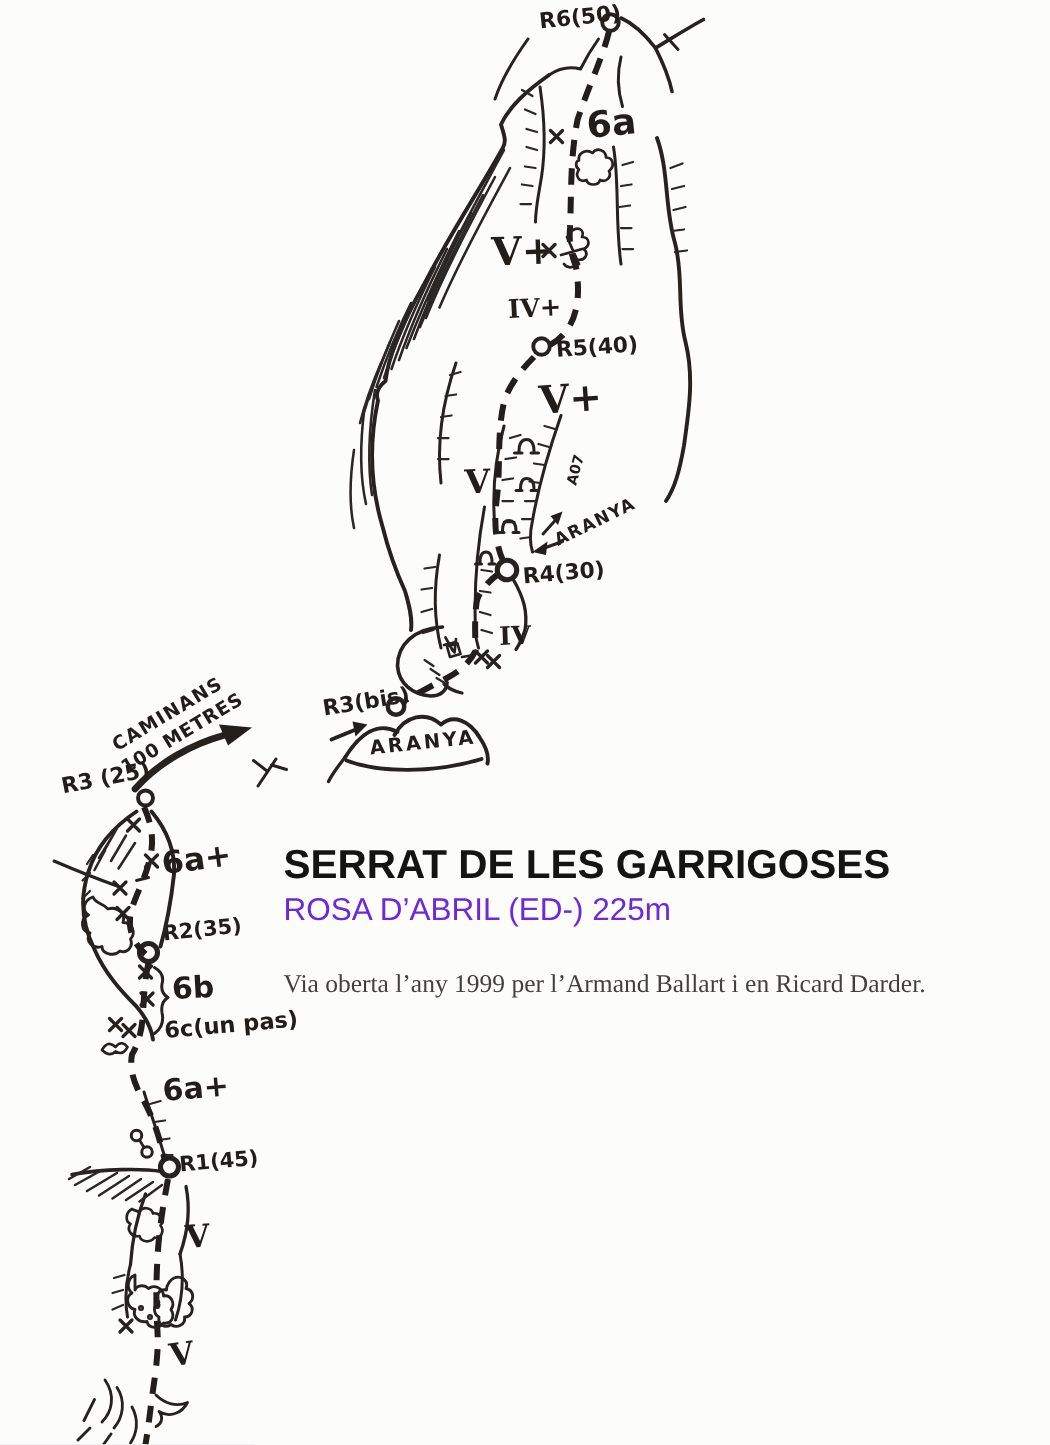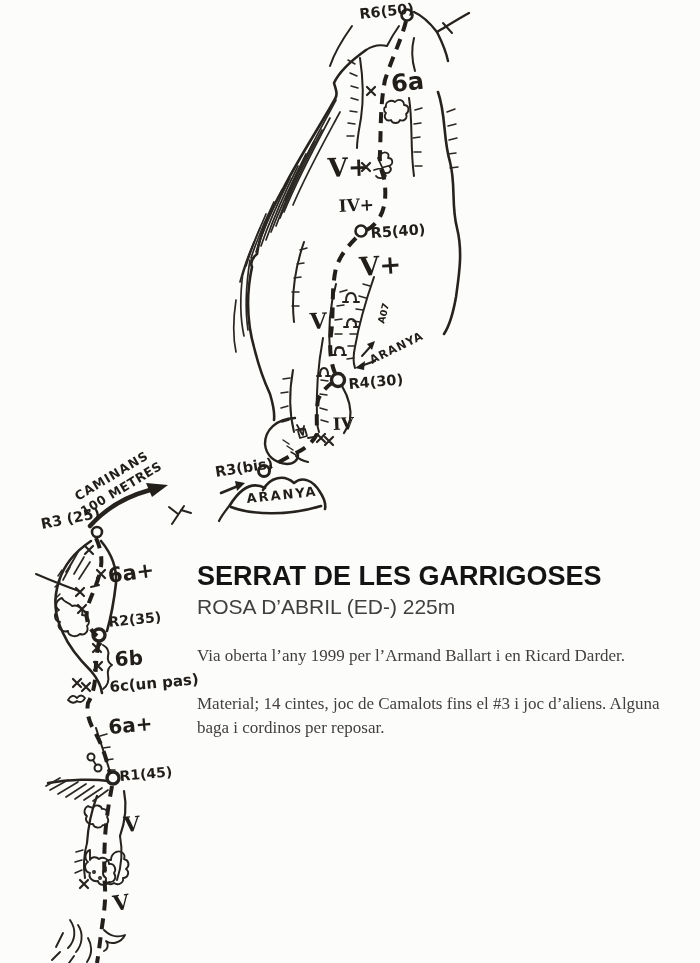--- a/index.html
+++ b/index.html
@@ -9,28 +9,28 @@
     font-family:"Liberation Sans",sans-serif;color:#2b2825;
   }
   .topo-svg{position:absolute;left:0;top:0;width:700px;height:963px;}
   .ink{stroke:#26221d;fill:none;stroke-linecap:round;stroke-linejoin:round;}
   .route{stroke:#221e19;stroke-width:4;stroke-dasharray:11 8;fill:none;stroke-linecap:butt;}
   .hatch{stroke:#2b2723;stroke-width:1.7;fill:none;stroke-linecap:round;}
   .tick{stroke:#2b2723;stroke-width:1.5;fill:none;stroke-linecap:round;}
   .hand{font-family:"DejaVu Sans",sans-serif;font-weight:700;fill:#211d18;}
   .roman{font-family:"DejaVu Serif",serif;font-weight:700;fill:#211d18;}
   .arrowhead{fill:#221e19;stroke:none;}
-  .info{position:absolute;left:197px;top:561px;width:492px;}
+  .info{position:absolute;left:189px;top:561px;width:492px;}
   .info h1{
     margin:0;font-family:"Liberation Sans",sans-serif;font-weight:700;
     font-size:27px;line-height:30px;letter-spacing:0px;color:#141414;
   }
   .info h2{
     margin:3px 0 0 0;font-family:"Liberation Sans",sans-serif;font-weight:400;
-    font-size:21px;line-height:26px;color:#404040;
+    font-size:21px;line-height:26px;color:#6d28d9;
   }
   .info p{
     margin:24px 0 0 0;font-family:"Liberation Serif","DejaVu Serif",serif;
     font-size:17px;line-height:24px;color:#423f3c;
   }
   .info p.first{}
 </style>
 </head>
 <body>
 
@@ -267,16 +267,15 @@
         <path class="ink" style="stroke-width:1.9" d="M88,938 C93,947 91,956 87,962"></path>
         <path class="ink" style="stroke-width:1.9" d="M104,930 c6,6 14,8 21,5 c-4,8 -13,10 -19,6 c3,4 2,8 -2,10"></path>
       </g>
     </g>
   </svg>
 
   <div class="info">
     <h1>SERRAT DE LES GARRIGOSES</h1>
     <h2>ROSA D’ABRIL (ED-) 225m</h2>
     <p class="first">Via oberta l’any 1999 per l’Armand Ballart i en Ricard Darder.</p>
-    <p>Material; 14 cintes, joc de Camalots fins el #3 i joc d’aliens. Alguna baga i cordinos per reposar.</p>
   </div>
 
 </div>
 
 </body></html>

